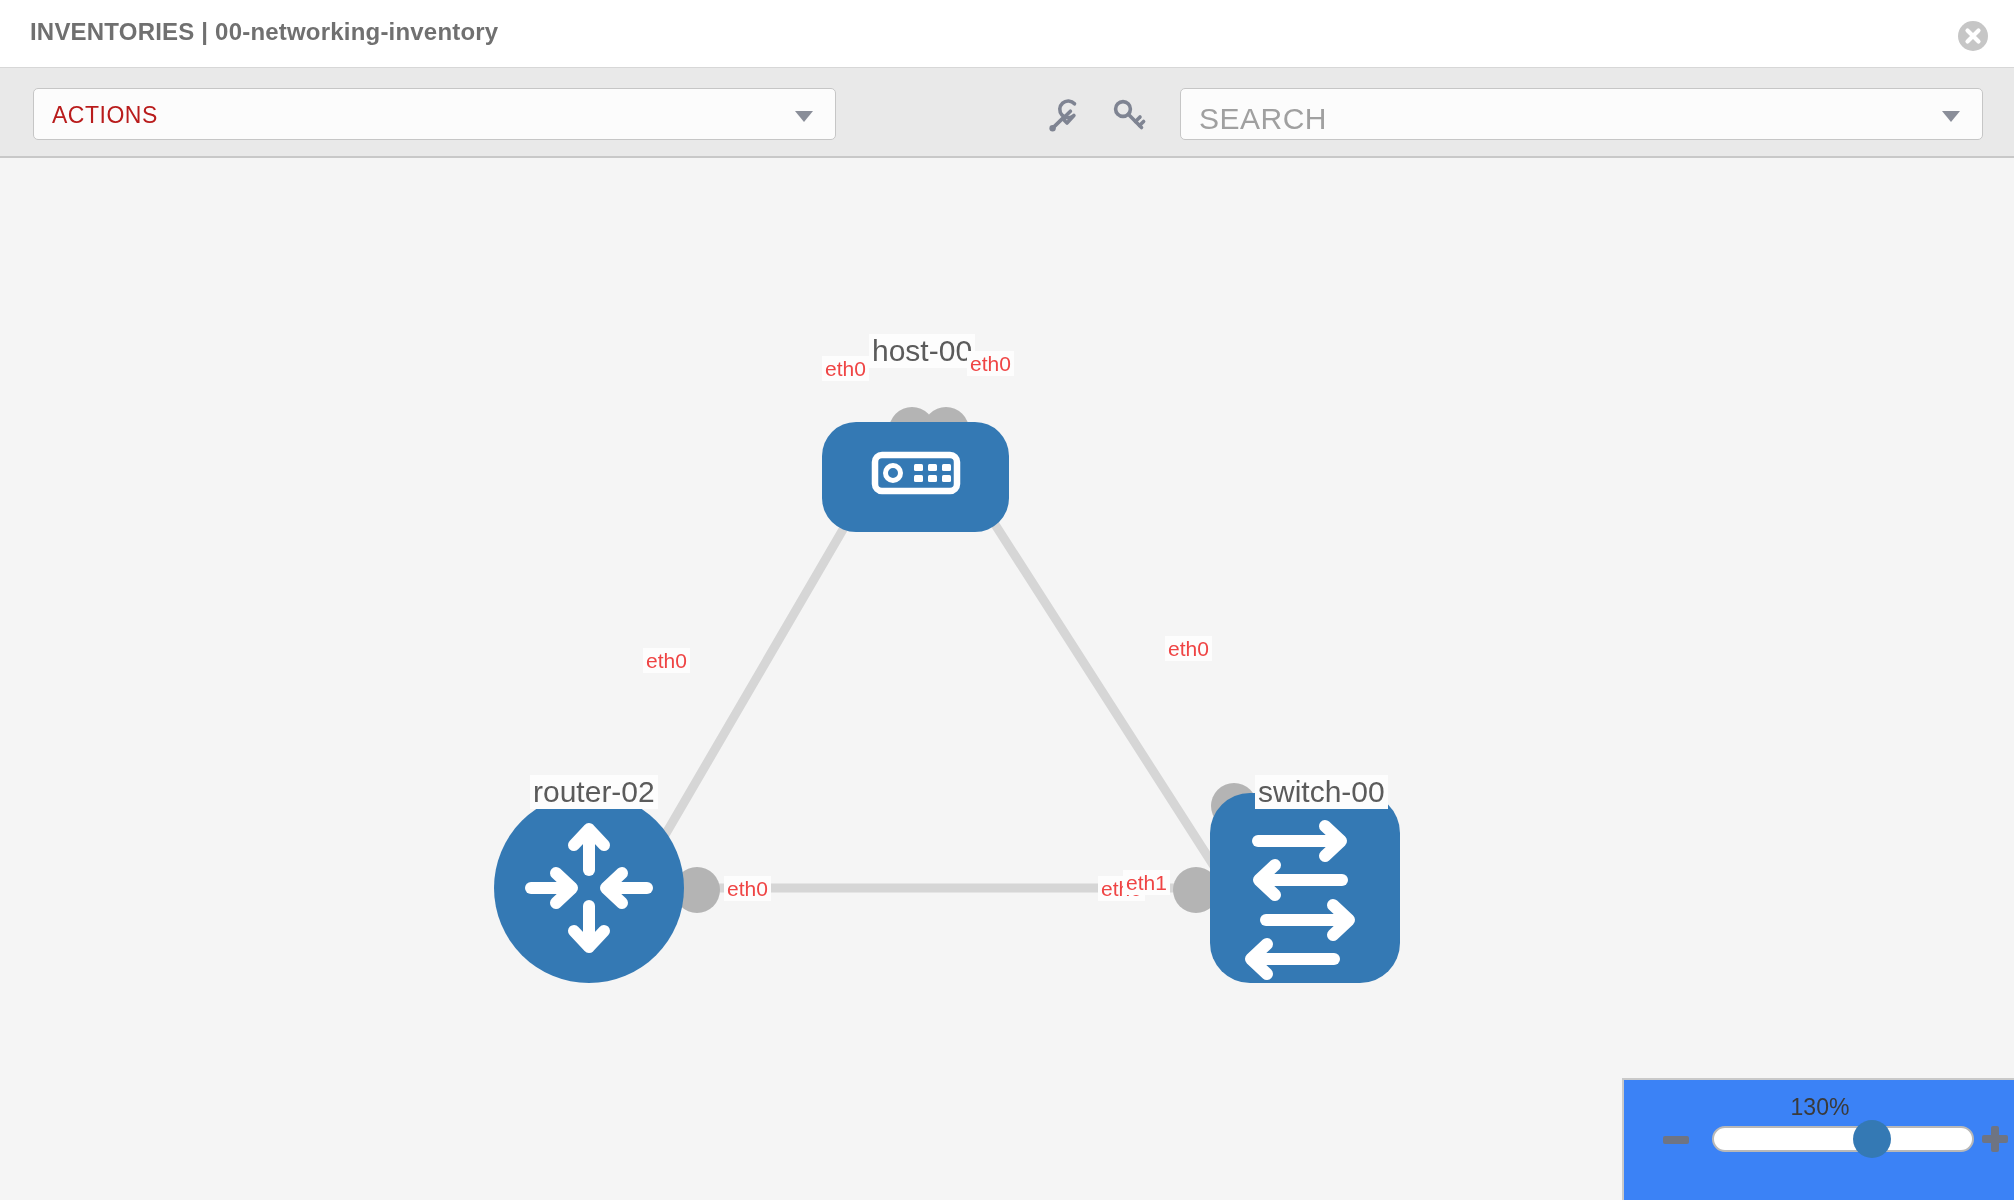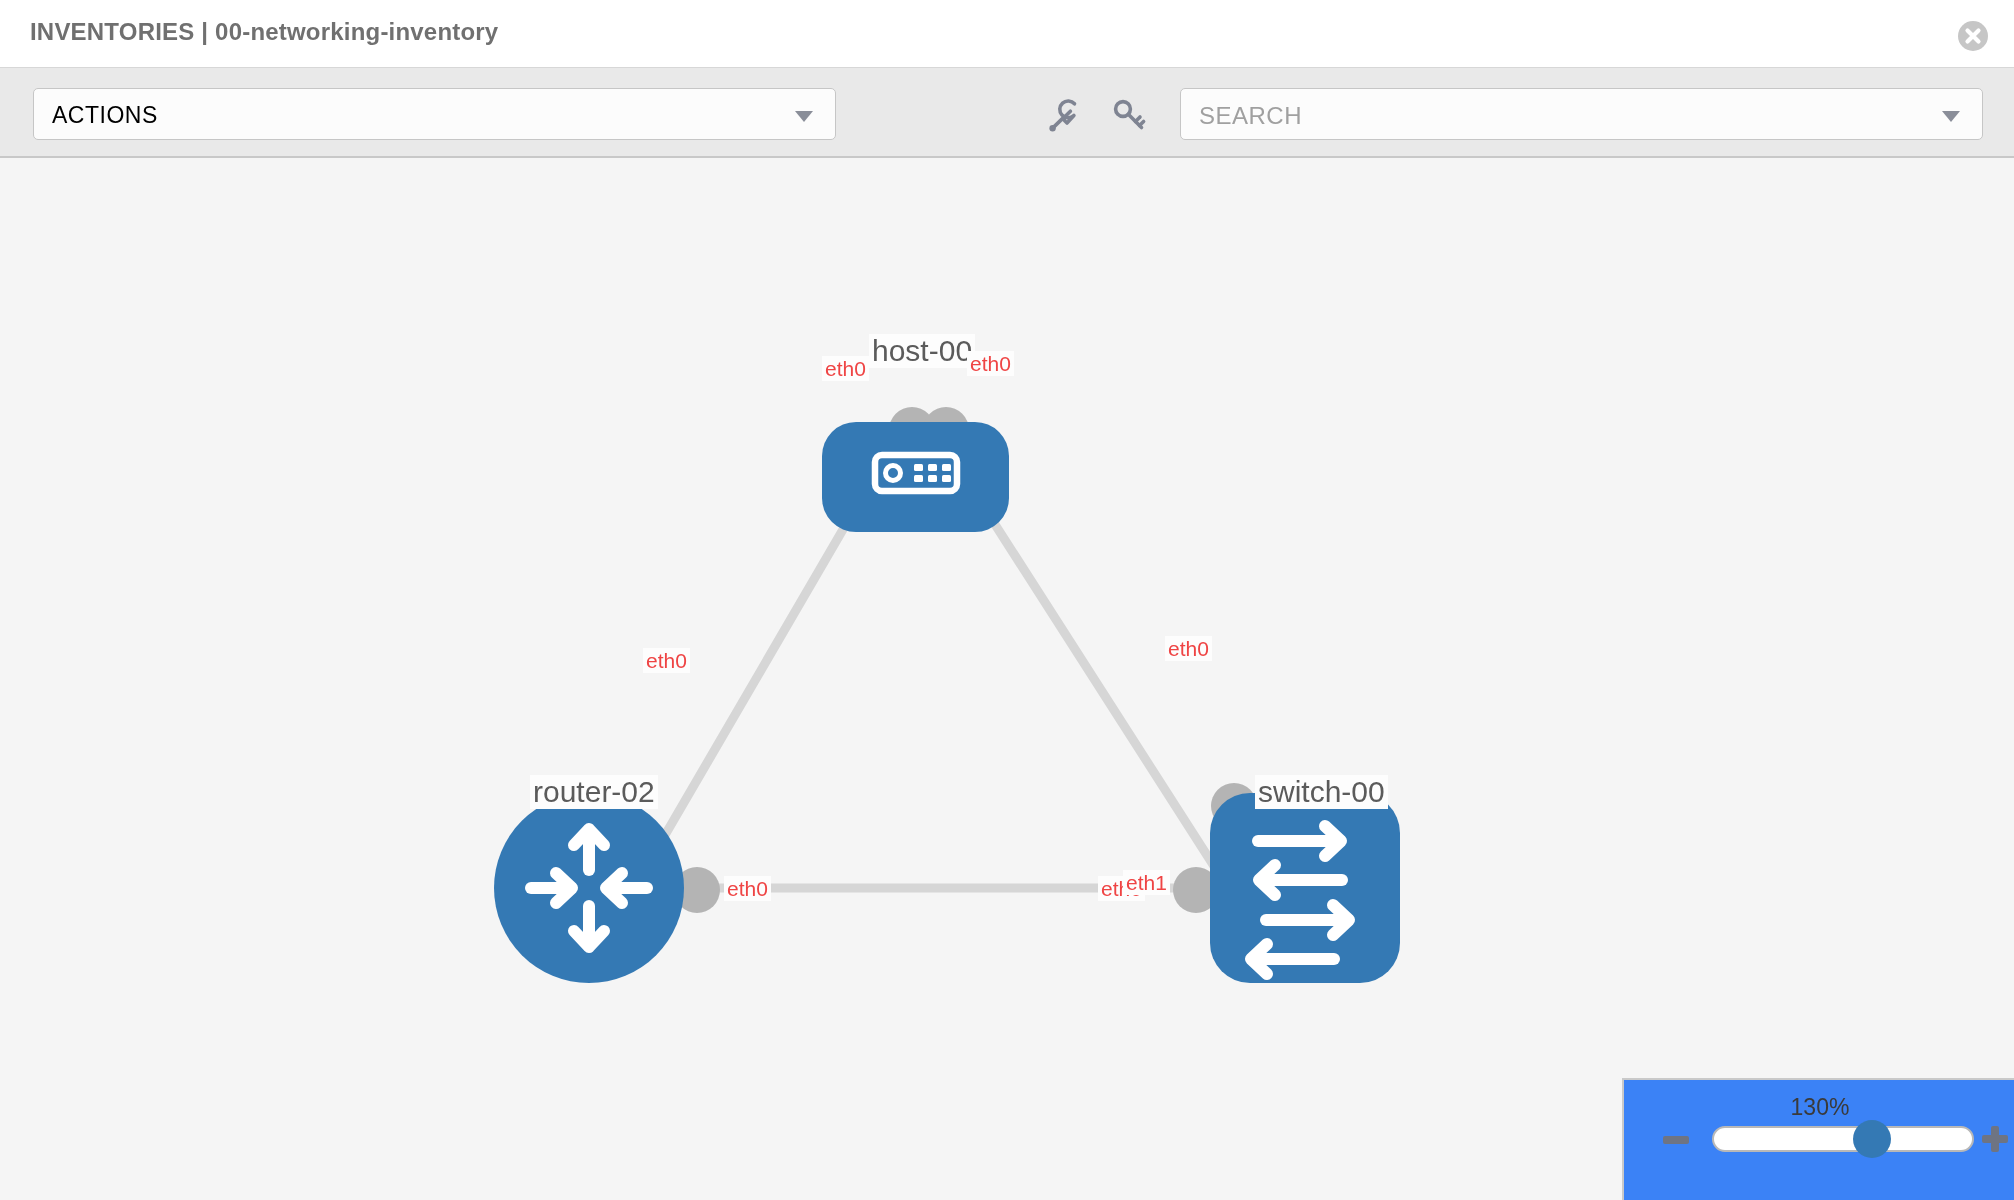--- a/index.html
+++ b/index.html
@@ -68,21 +68,21 @@
     background: #fcfcfc;
     border: 1px solid #c6c6c6;
     border-radius: 5px;
     box-sizing: border-box;
   }
   .actions-label {
     position: absolute;
     left: 18px;
     top: 13px;
     font-size: 23px;
-    color: #000000;
+    color: #b91c1c;
     letter-spacing: 0.5px;
   }
   .caret-down {
     position: absolute;
     right: 22px;
     top: 22px;
     width: 0; height: 0;
     border-left: 9px solid transparent;
     border-right: 9px solid transparent;
     border-top: 11px solid #8a8e99;
@@ -105,21 +105,21 @@
     height: 52px;
     background: #fcfcfc;
     border: 1px solid #c6c6c6;
     border-radius: 5px;
     box-sizing: border-box;
   }
   .search-label {
     position: absolute;
     left: 18px;
     top: 13px;
-    font-size: 24px;
+    font-size: 30px;
     color: #a0a0a0;
     letter-spacing: 0.5px;
   }
 
   
   .canvas {
     position: absolute;
     left: 0; top: 158px;
     width: 2014px;
     height: 1042px;

